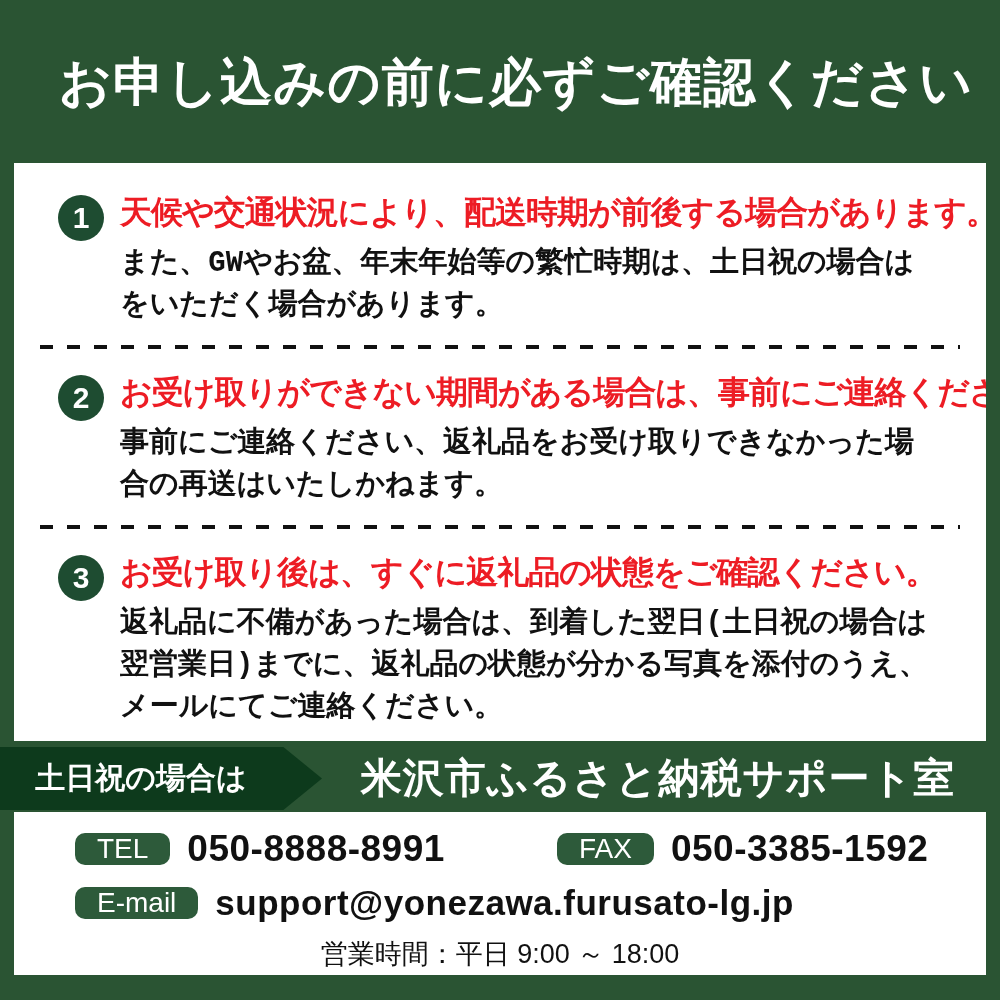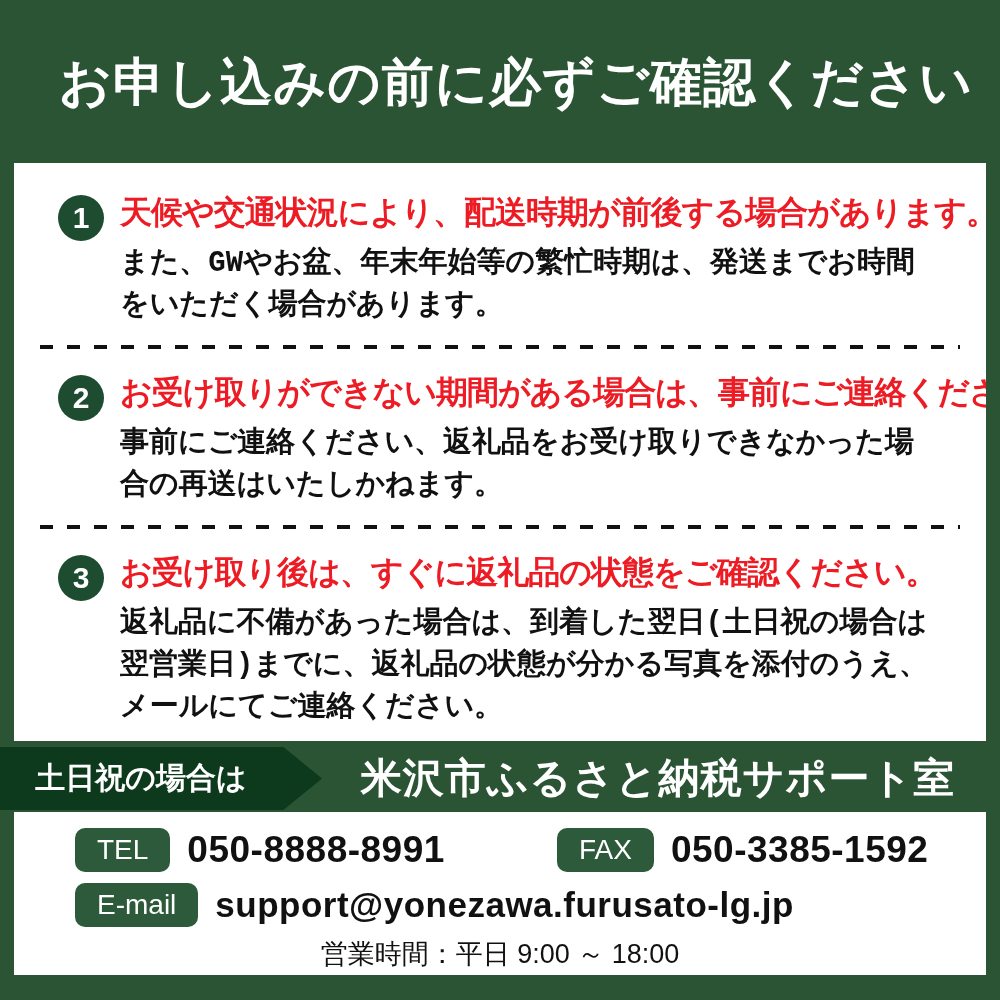--- a/index.html
+++ b/index.html
@@ -96,21 +96,21 @@
   }
   .row-tel{left:61px;top:16px;}
   .row-fax{left:516px;top:16px;margin-left:27px;}
   .row-email{left:61px;top:71px;}
   .chip{
     background:#2d5a3a;
     color:#ffffff;
     border-radius:10px;
     font-size:28px;
     font-weight:400;
-    height:44px;
+    height:32px;
     display:flex;align-items:center;justify-content:center;
     padding:10px 22px;
     box-sizing:border-box;
   }
   .contact-value{
     color:#111111;
     font-size:37px;
     font-weight:bold;
     margin-left:17px;
     letter-spacing:0.5px;
@@ -130,21 +130,21 @@
 <div class="page">
 
   <div class="title">お申し込みの前に必ずご確認ください</div>
 
   <div class="panel notices">
 
     <div class="notice">
       <div class="num-badge">1</div>
       <div class="notice-texts">
         <div class="notice-heading">天候や交通状況により、配送時期が前後する場合があります。</div>
-        <div class="notice-body">また、GWやお盆、年末年始等の繁忙時期は、発送までお時間
+        <div class="notice-body">また、GWやお盆、年末年始等の繁忙時期は、土日祝の場合は
 をいただく場合があります。</div>
       </div>
     </div>
 
     <div class="sep"></div>
 
     <div class="notice">
       <div class="num-badge">2</div>
       <div class="notice-texts">
         <div class="notice-heading">お受け取りができない期間がある場合は、事前にご連絡ください。</div>

